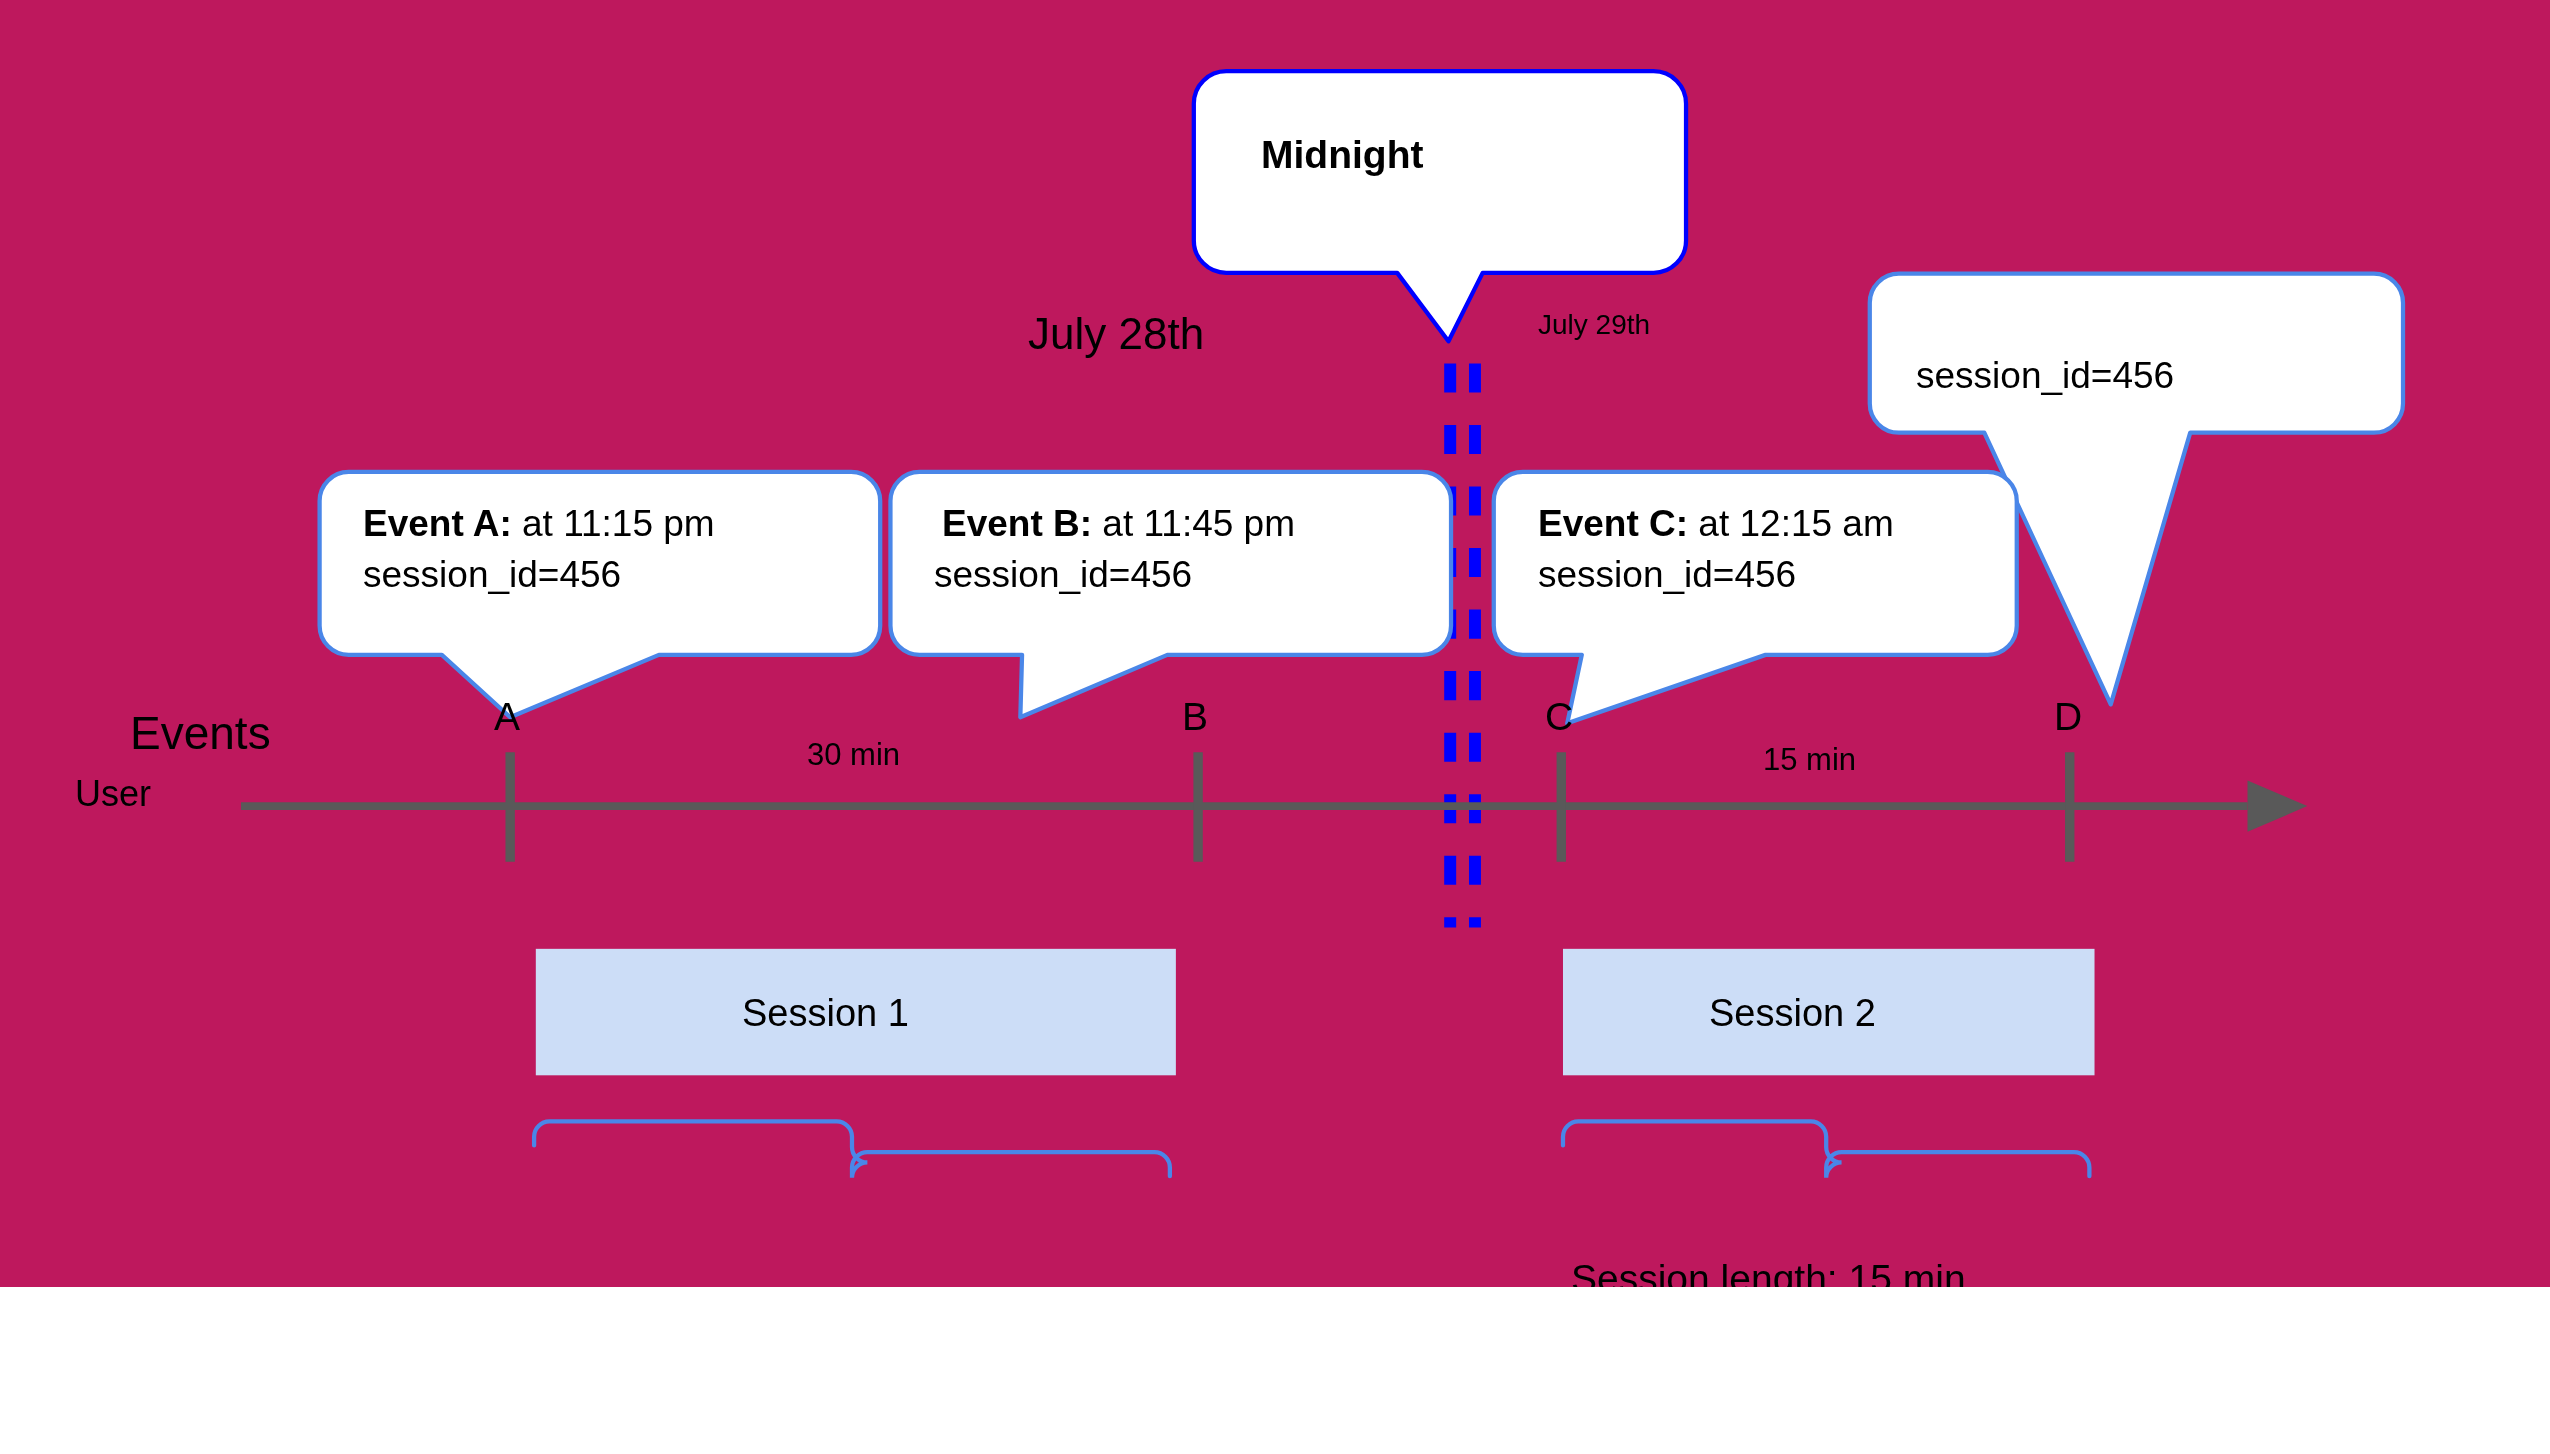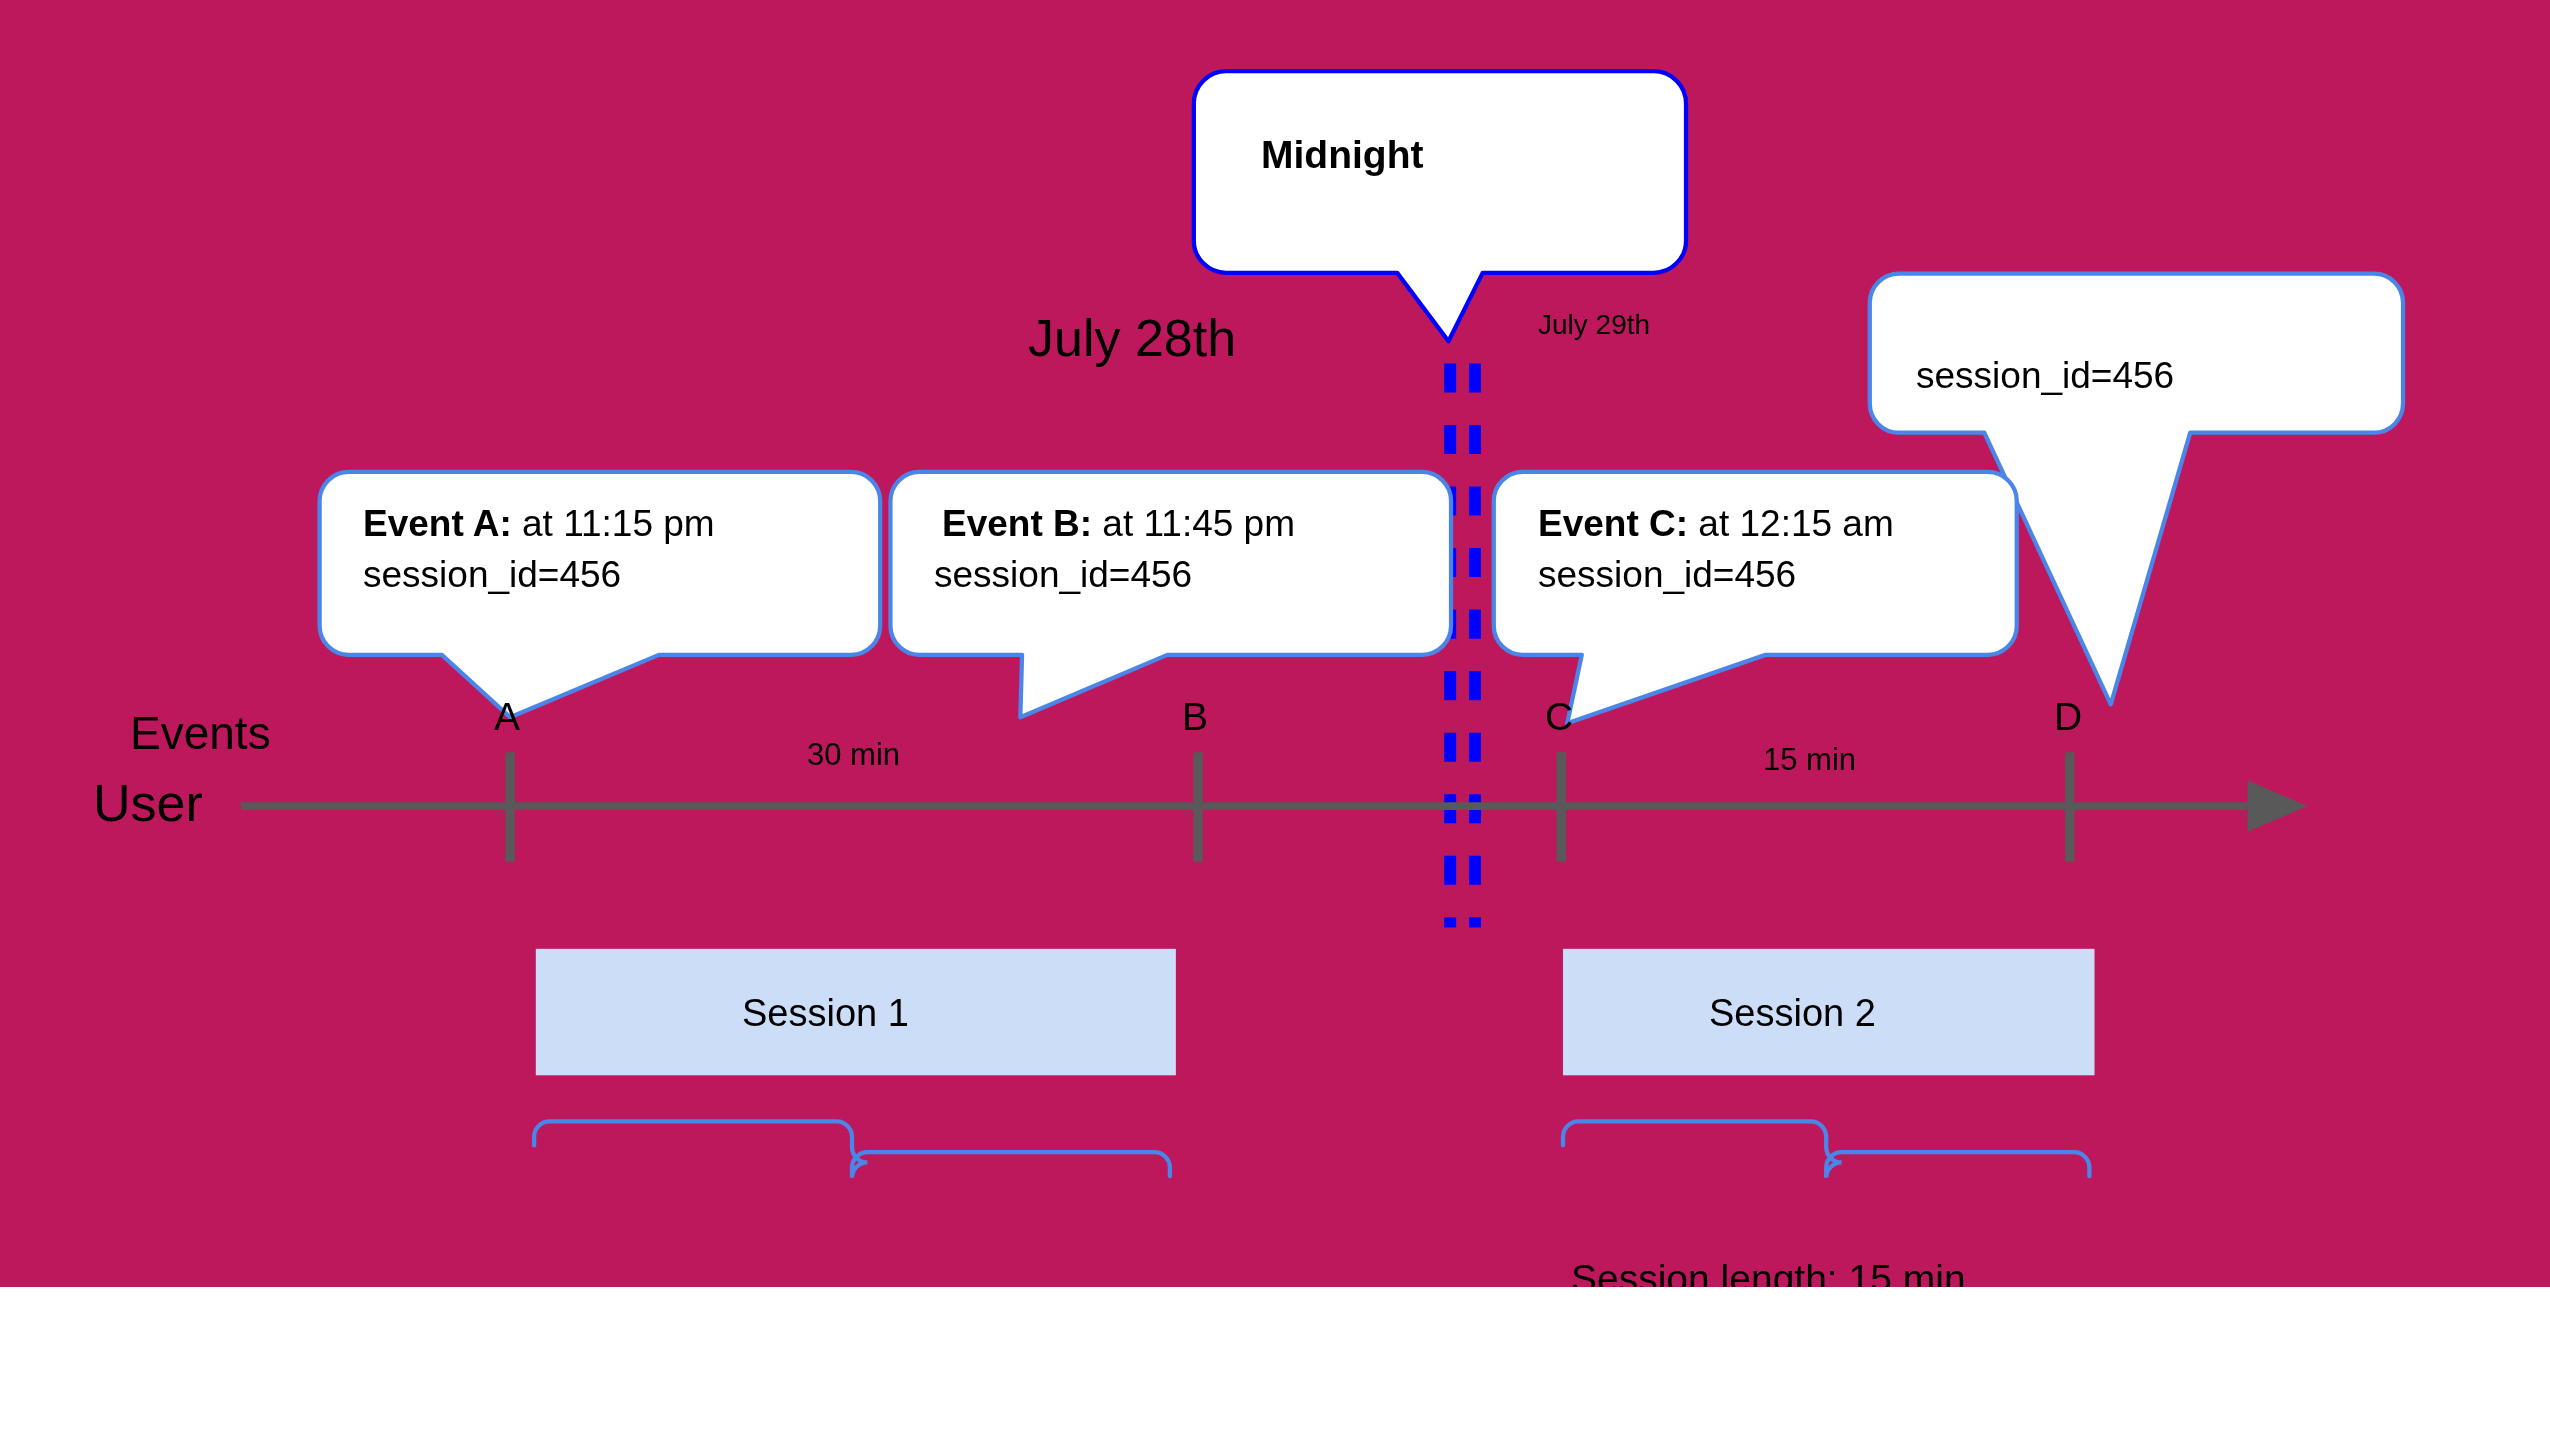--- a/index.html
+++ b/index.html
@@ -34,22 +34,22 @@
     position: absolute;
     white-space: nowrap;
     font-size: 37px;
     line-height: 1.28;
     color: #000000;
   }
   .callout-text b {
     font-weight: bold;
   }
   .lbl-events { font-size: 46px; left: 130px; top: 706px; }
-  .lbl-user   { font-size: 52px; left: 93px;  top: 773px; }
-  .lbl-date28 { font-size: 52px; left: 1028px; top: 308px; }
+  .lbl-user   { font-size: 36px; left: 75px;  top: 773px; }
+  .lbl-date28 { font-size: 44px; left: 1028px; top: 308px; }
   .lbl-date29 { font-size: 28px; left: 1538px; top: 308px; }
   .lbl-mid    { font-size: 39px; font-weight: bold; left: 1261px; top: 132px; }
   .tick-label { font-size: 39px; }
   .dur-label  { font-size: 31px; }
   .sess-label { font-size: 38px; }
   .slen-label { font-size: 39px; }
 </style>
 </head>
 <body>
 

